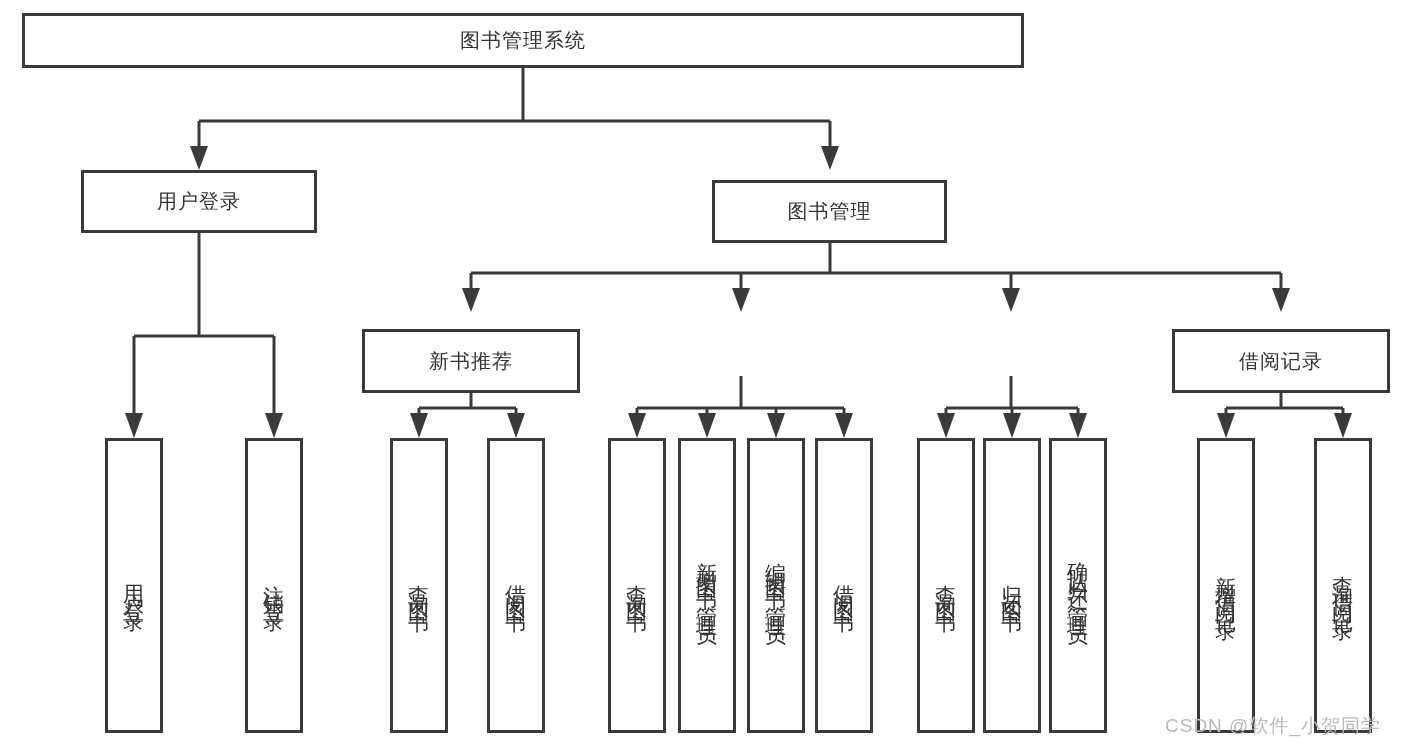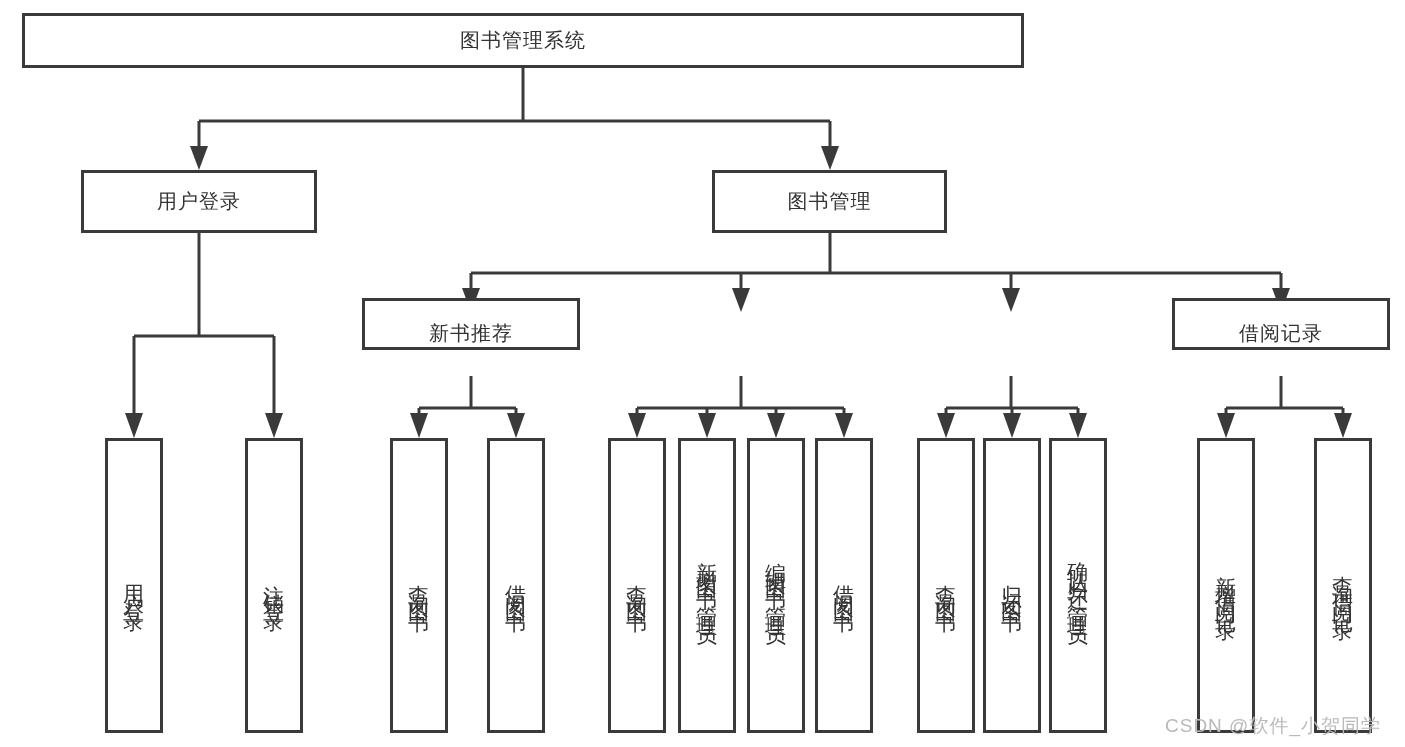--- a/index.html
+++ b/index.html
@@ -31,22 +31,22 @@
   .hbox { font-size: 20px; letter-spacing: 1px; }
   .vbox {
     writing-mode: vertical-rl;
     text-orientation: mixed;
     font-size: 21px;
     letter-spacing: 9px;
     line-height: 1;
   }
   .lvl1 { left: 22px;  top: 13px;  width: 1002px; height: 55px; }
   .lvl2a { left: 81px;  top: 170px; width: 236px; height: 63px; }
-  .lvl2b { left: 712px; top: 170px; width: 235px; height: 63px; }
-  .lvl3 { top: 298px; width: 218px; height: 52px; align-items: flex-end; }
+  .lvl2b { left: 712px; top: 180px; width: 235px; height: 63px; }
+  .lvl3 { top: 329px; width: 218px; height: 64px; }
   .l3-1 { left: 362px; }
   .l3-2 { left: 632px; }
   .l3-3 { left: 902px; }
   .l3-4 { left: 1172px; }
   .leaf { top: 438px; width: 58px; height: 295px; }
   .lf-a1 { left: 105px; }  .lf-a2 { left: 245px; }
   .lf-b1 { left: 390px; }  .lf-b2 { left: 487px; }
   .lf-c1 { left: 608px; }  .lf-c2 { left: 678px; }
   .lf-c3 { left: 747px; }  .lf-c4 { left: 815px; }
   .lf-d1 { left: 917px; }  .lf-d2 { left: 983px; }  .lf-d3 { left: 1049px; }

